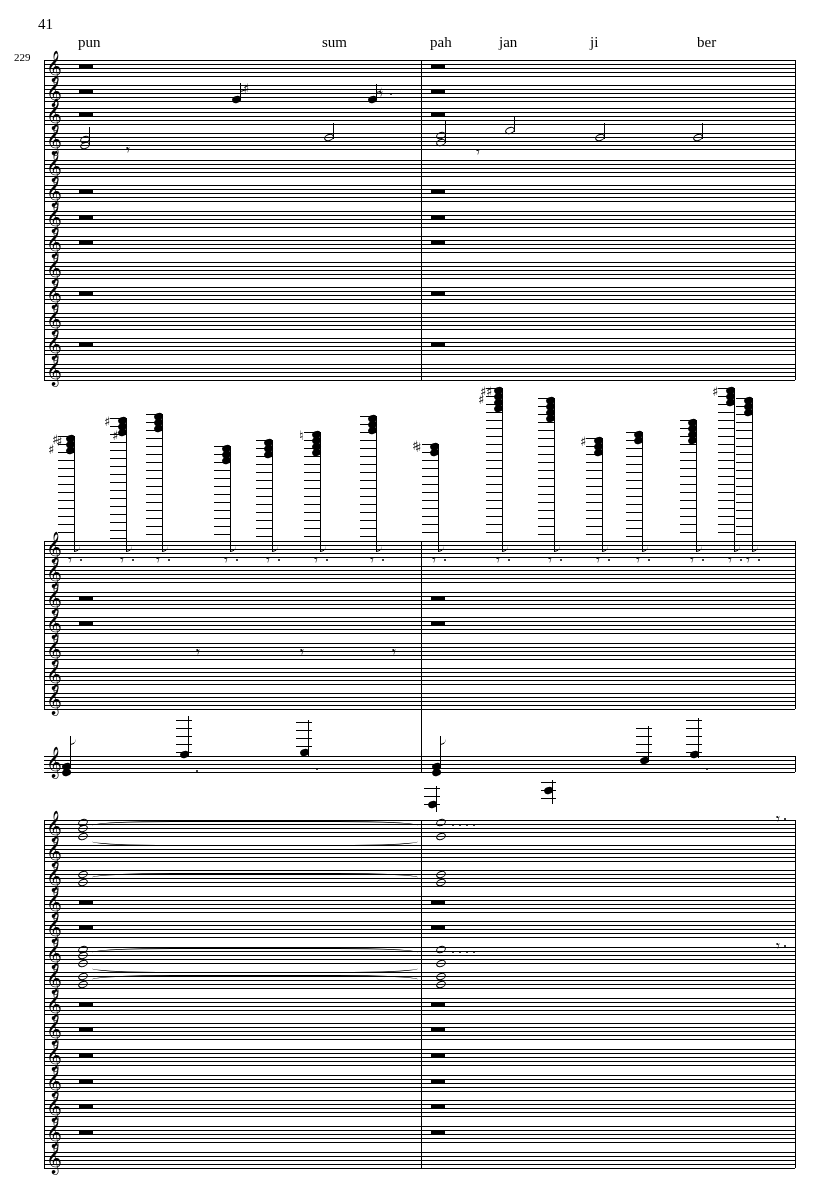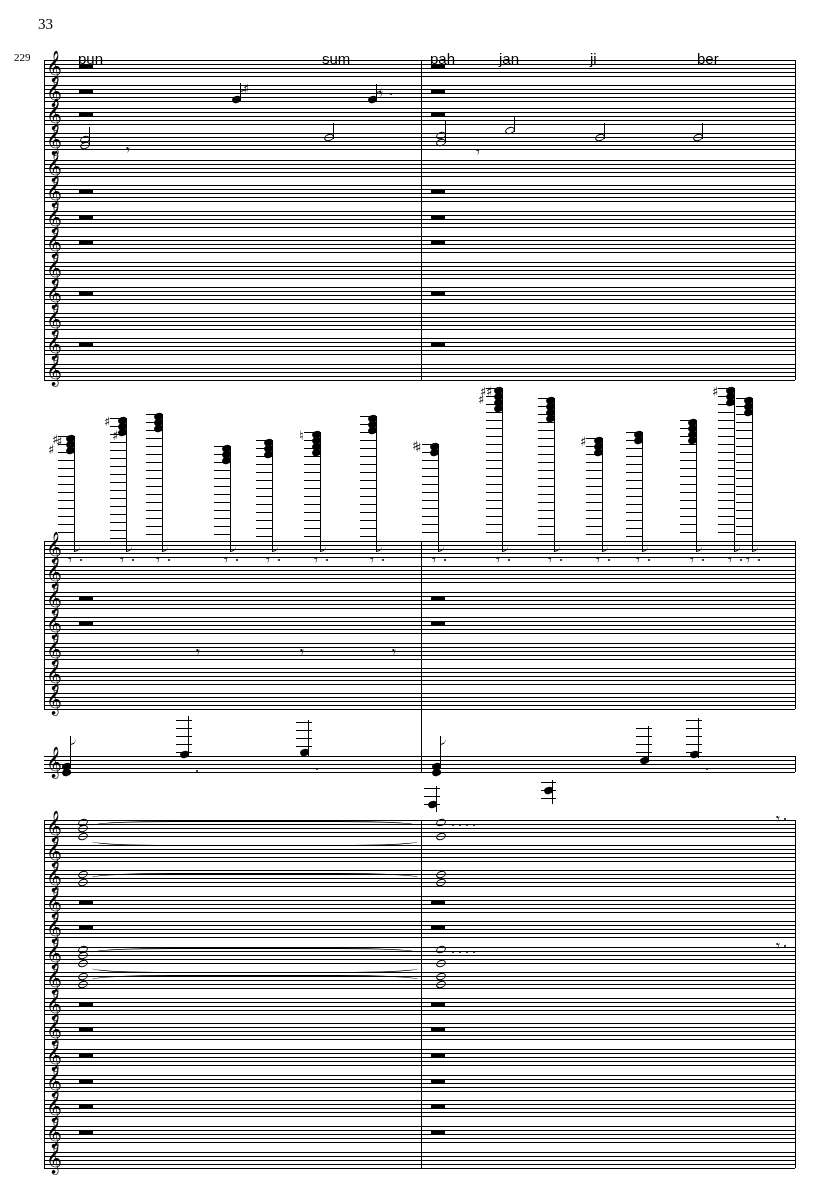--- a/index.html
+++ b/index.html
@@ -12,23 +12,22 @@
   #page-number {
     position:absolute; left:38px; top:16px;
     font-size:15px; font-family:"Liberation Serif", serif;
   }
   #measure-number {
     position:absolute; left:14px; top:51px;
     font-size:11px; font-family:"Liberation Serif", serif;
   }
   #lyrics { position:absolute; left:0; top:34px; width:835px; height:20px; }
   #lyrics .syll {
-    position:absolute; font-size:15px; font-family:Liberation Sans, sans-serif;
+    position:absolute; font-size:15px; font-family:Liberation Serif, serif;
     white-space:nowrap;
-    margin-top:16px;
   }
   .staff  { position:absolute; }
   .staff .line {
     position:absolute; left:0; height:1px; background:#000; width:100%;
   }
   .barline {
     position:absolute; width:1px; background:#000;
   }
   
   .sysline { position:absolute; width:1px; background:#000; }
@@ -72,21 +71,21 @@
     border-radius:50%/100%; height:9px; border-left:none; border-right:none;
     border-bottom:none;
   }
   .tie.down {
     border-top:none; border-bottom:1.1px solid #000;
   }
 </style>
 </head>
 <body>
 
-<div id="page-number">33</div>
+<div id="page-number">41</div>
 <div id="measure-number">229</div>
 
 <div id="lyrics">
   <span class="syll" style="left:78px">pun</span>
   <span class="syll" style="left:322px">sum</span>
   <span class="syll" style="left:430px">pah</span>
   <span class="syll" style="left:499px">jan</span>
   <span class="syll" style="left:590px">ji</span>
   <span class="syll" style="left:697px">ber</span>
 </div>

